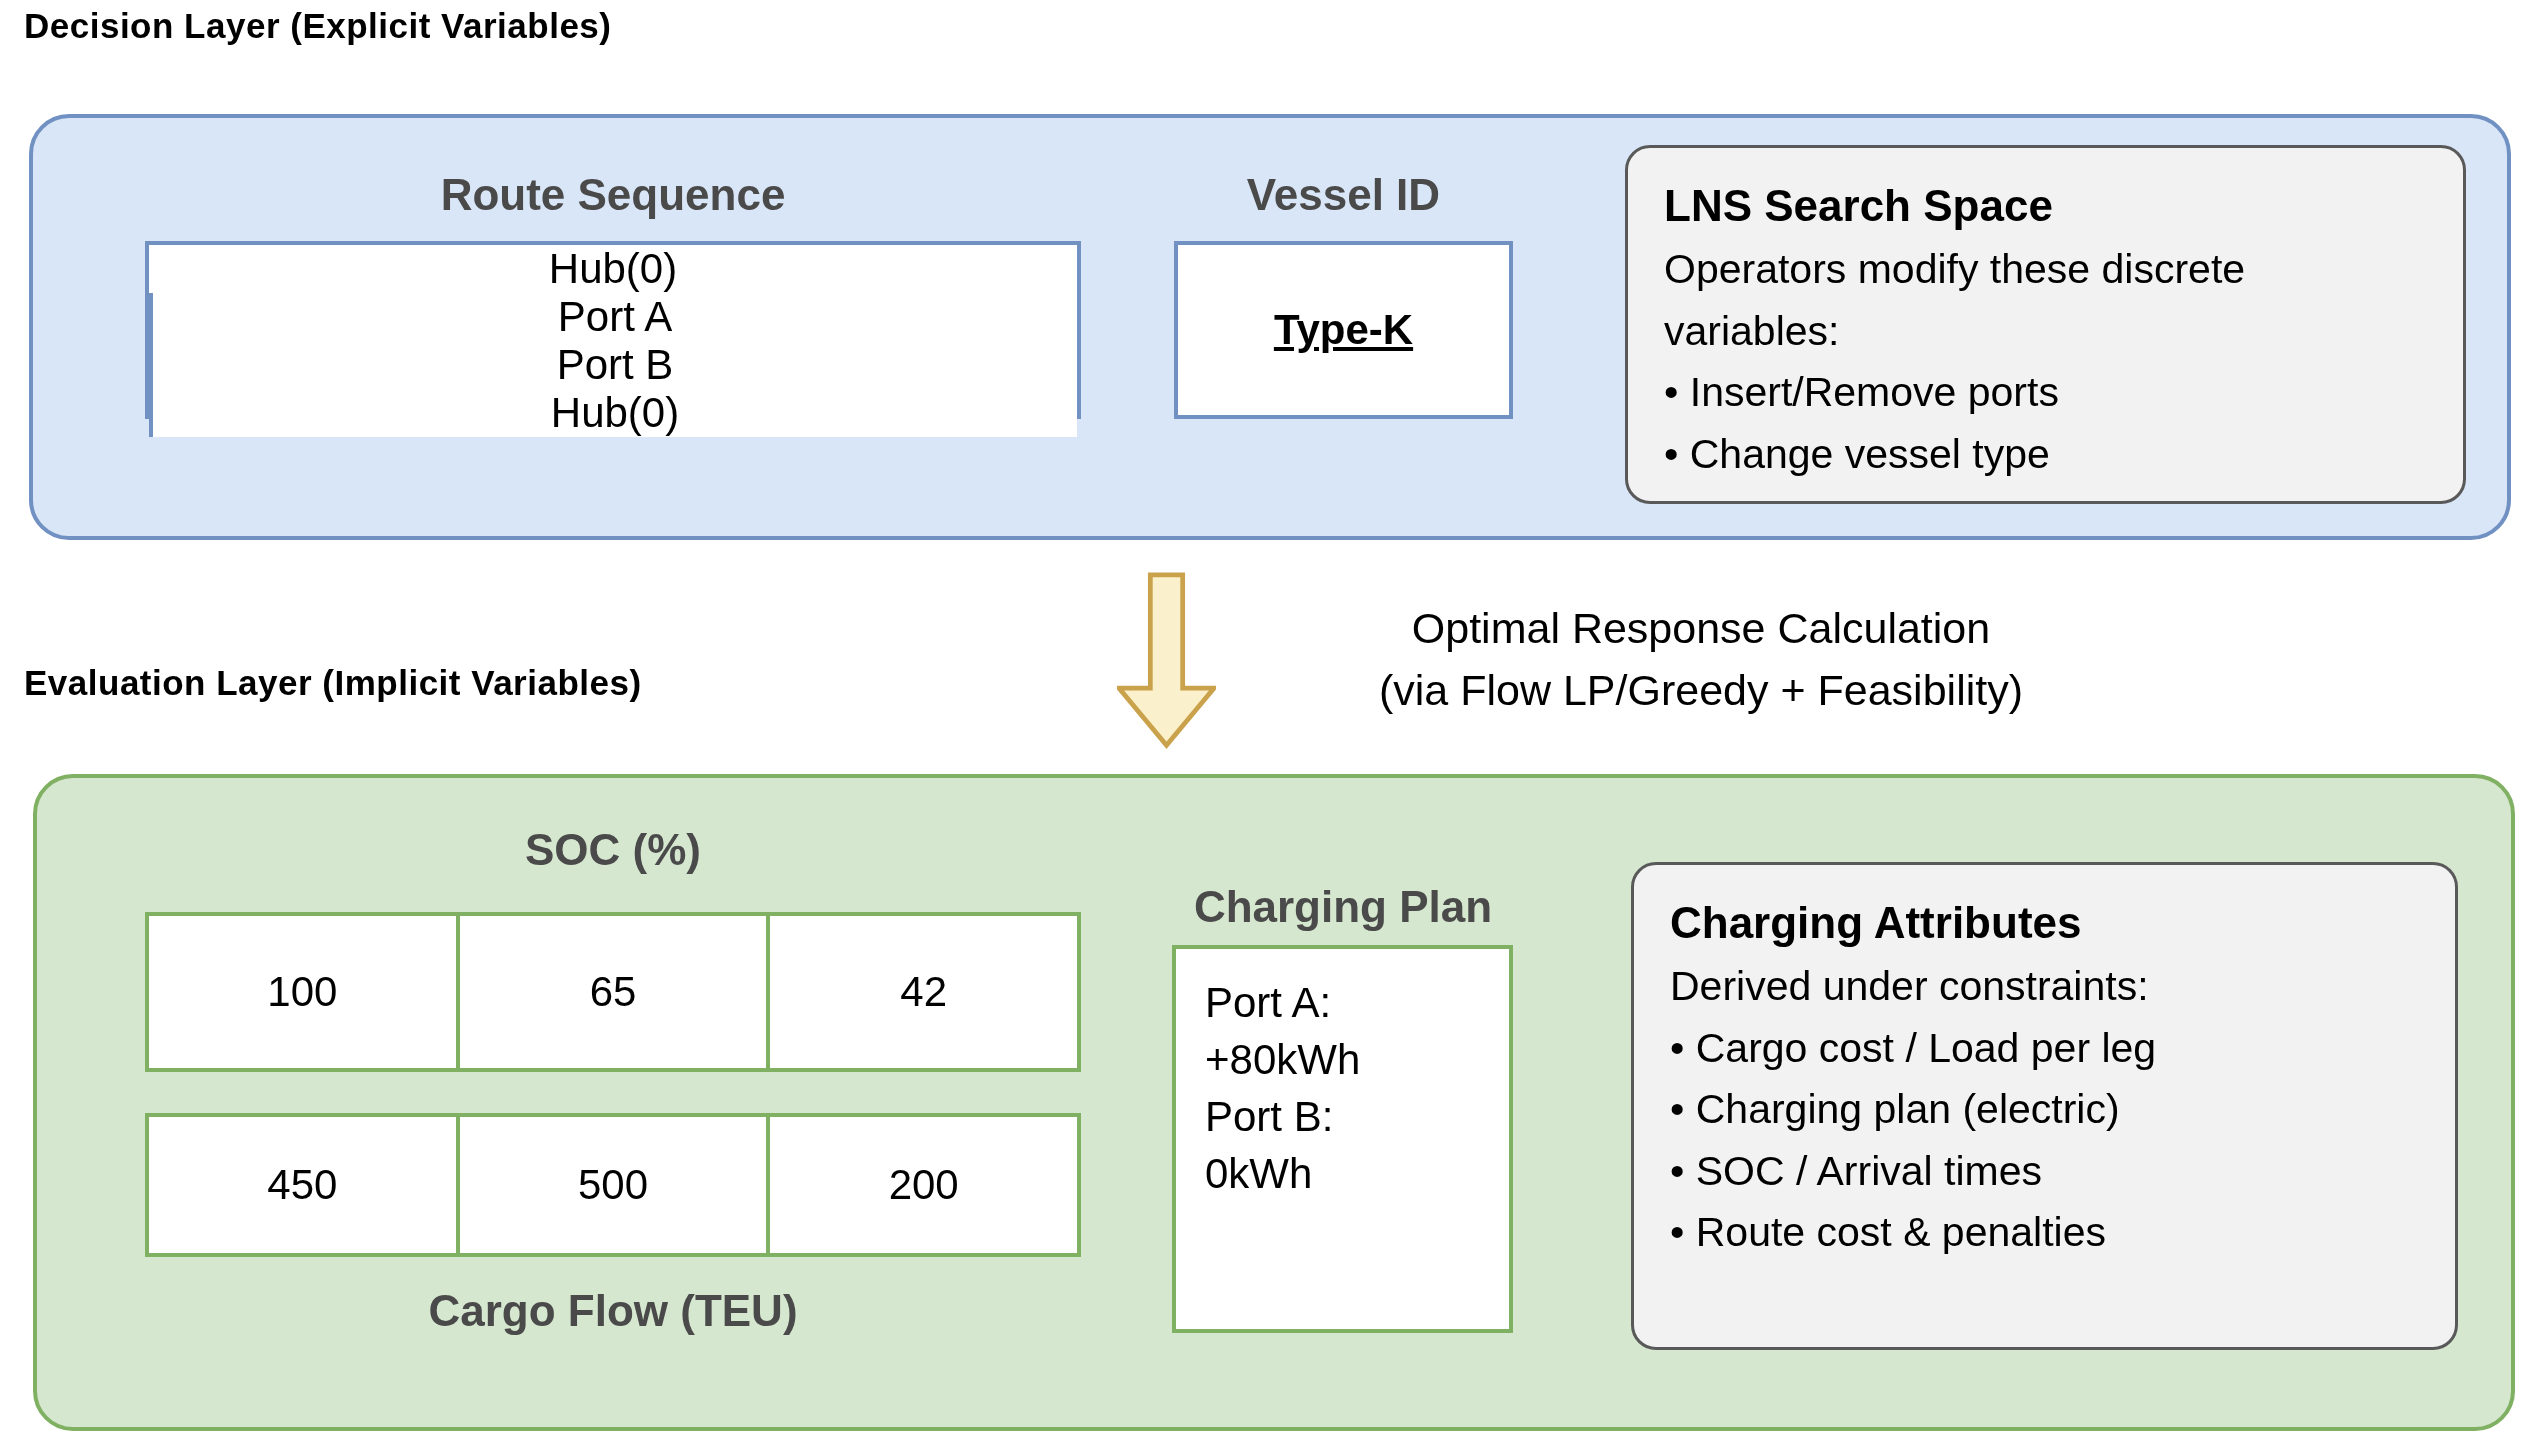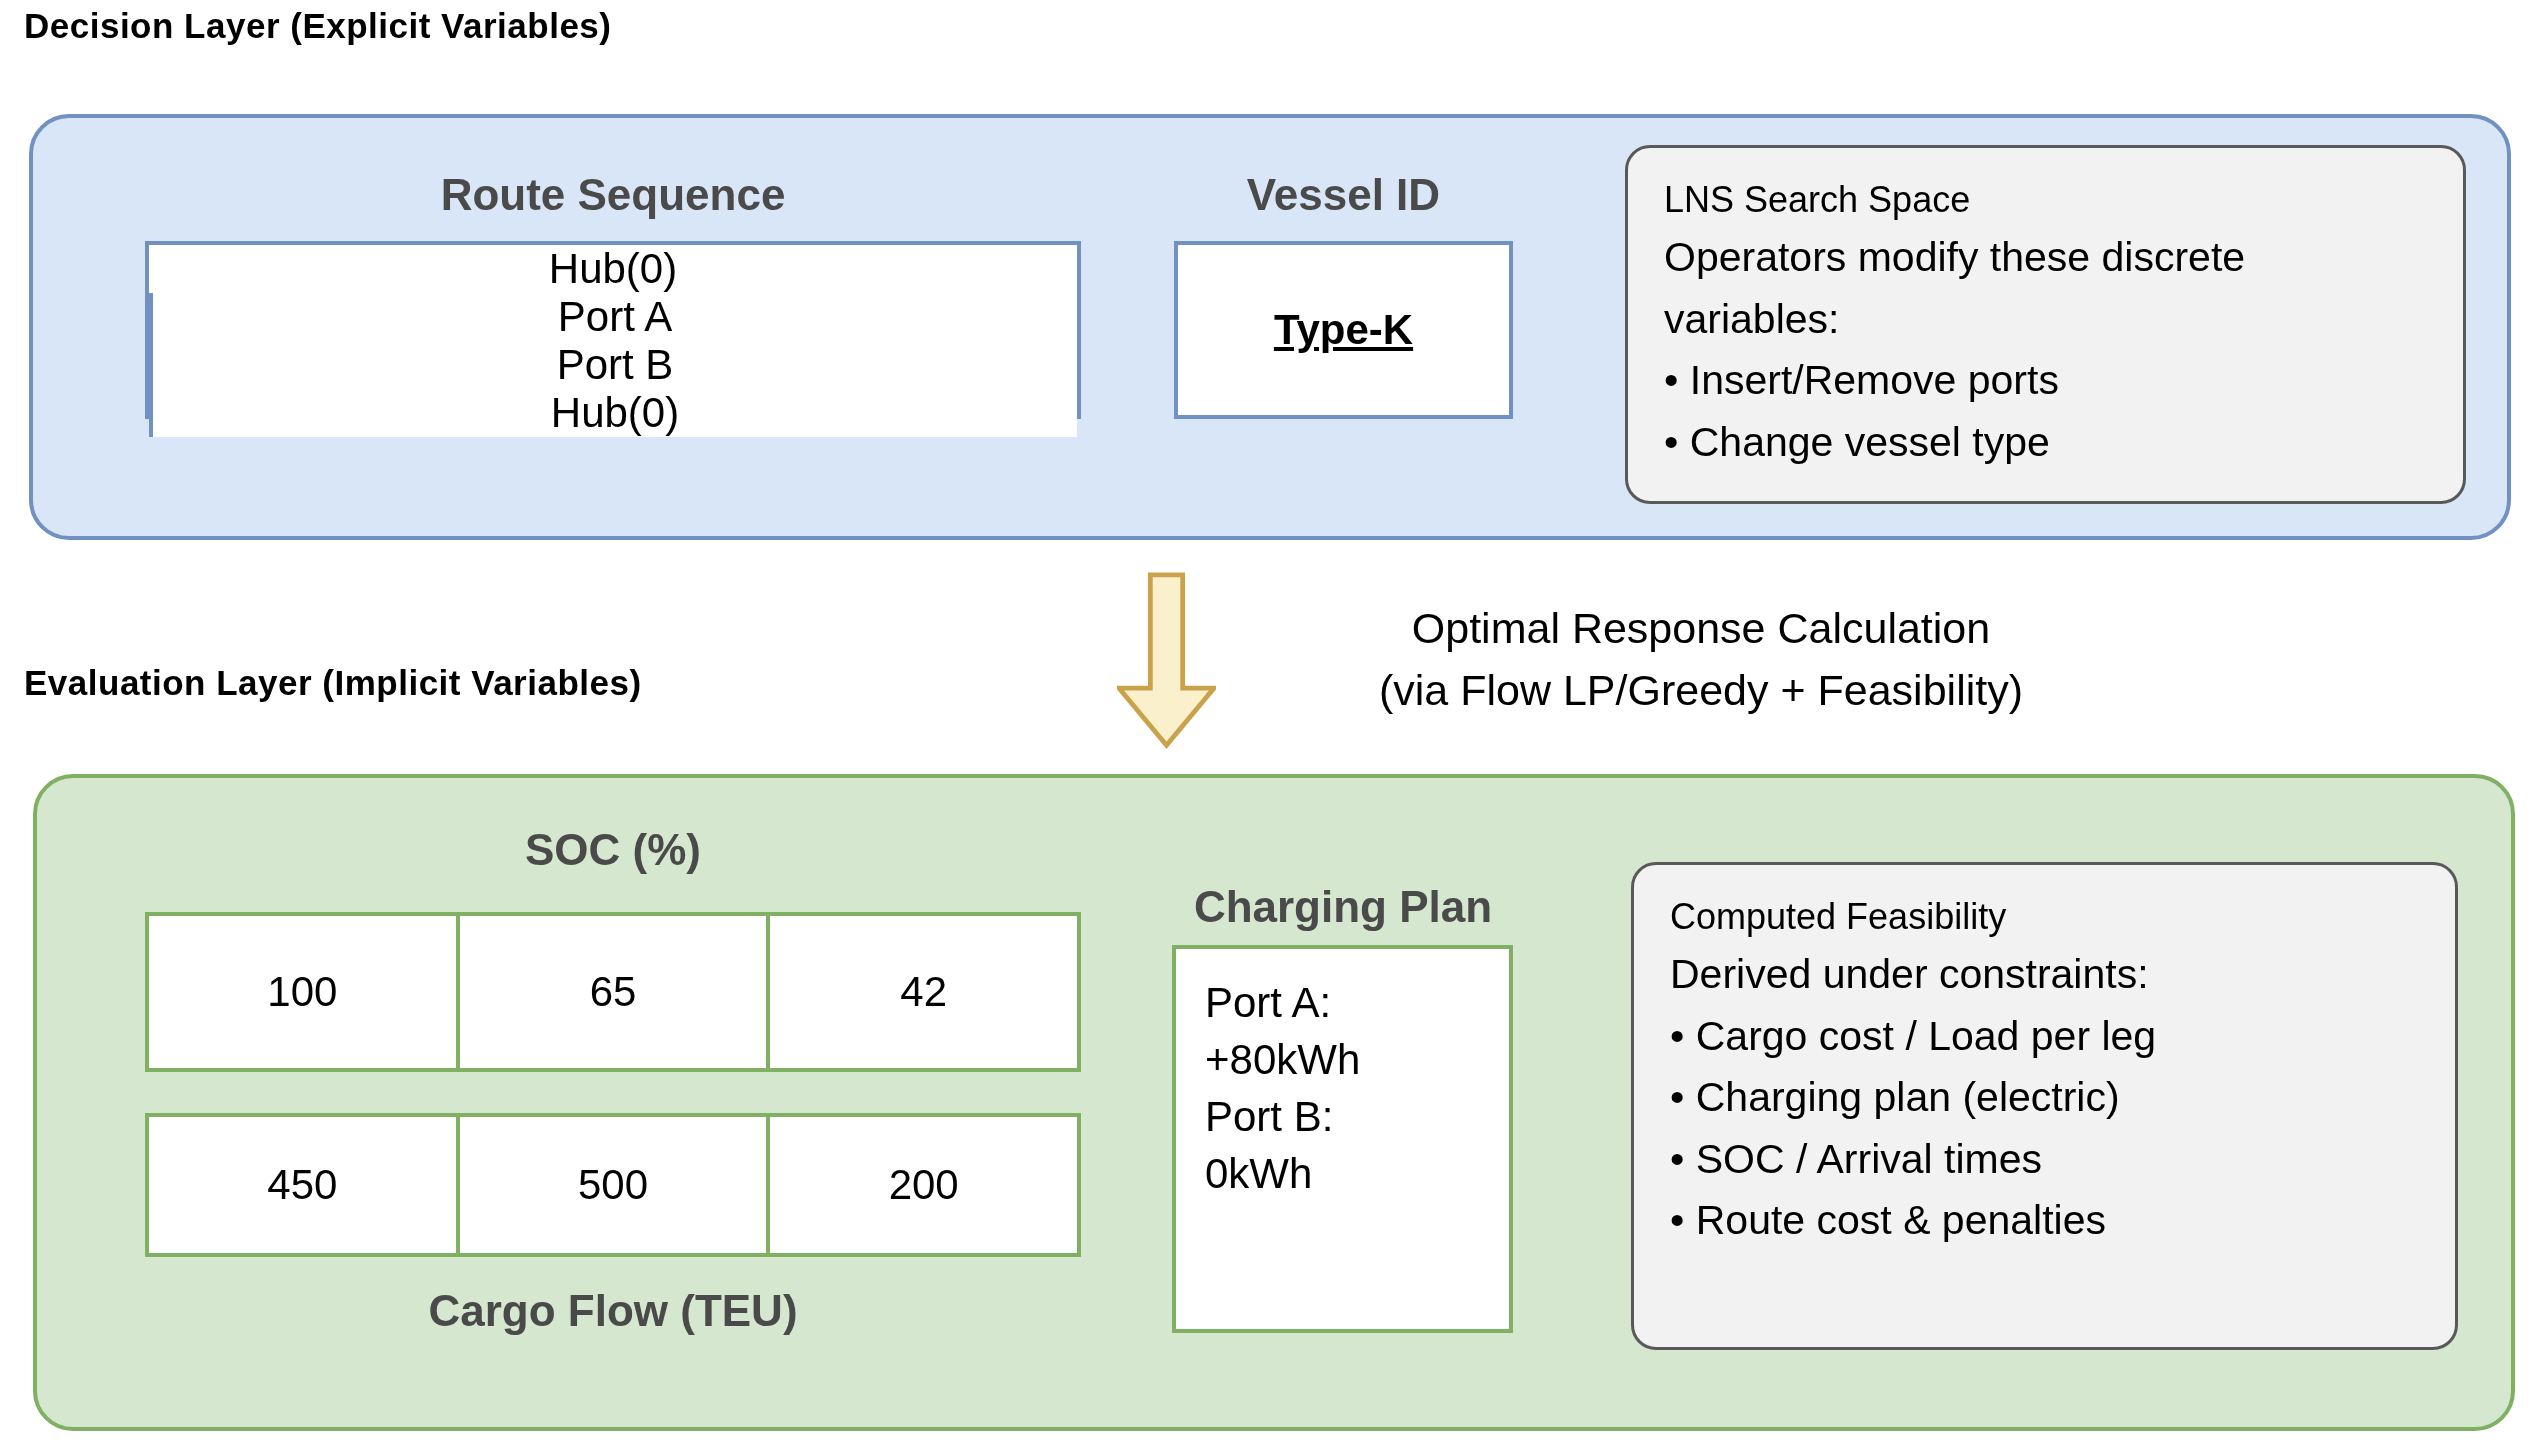--- a/index.html
+++ b/index.html
@@ -42,21 +42,21 @@
     display:flex;align-items:center;justify-content:center;
     font-size:42px;color:#000;text-decoration:underline;
   }
   .valuebox.blue-border{border:4.8px solid #7191c3;}
   .valuebox.bold{font-weight:bold;}
   .note{
     box-sizing:border-box;background:#f2f2f3;border:3.8px solid #595959;
     border-radius:25px;padding:25px 36px;font-size:41px;line-height:1.5;
     color:#000;
   }
-  .note .note-title{font-weight:normal;font-size:36px;}
+  .note .note-title{font-weight:bold;font-size:44px;}
   .textbox{
     box-sizing:border-box;background:#ffffff;border:4.8px solid #80b163;
     padding:25px 29px;font-size:42px;line-height:1.36;color:#000;
   }
   .caption{
     font-size:43px;line-height:1.45;color:#000;text-align:center;
   }
 </style>
 </head>
 <body>
@@ -114,21 +114,21 @@
 
   <div class="abs group-label" style="left:1143px;top:882px;width:400px;">Charging Plan</div>
   <div class="abs textbox" style="left:1172px;top:945px;width:341px;height:388px;">
     <div>Port A:</div>
     <div>+80kWh</div>
     <div>Port B:</div>
     <div>0kWh</div>
   </div>
 
   <div class="abs note" style="left:1631px;top:862px;width:827px;height:488px;">
-    <div class="note-title">Computed Feasibility</div>
+    <div class="note-title">Charging Attributes</div>
     <div>Derived under constraints:</div>
     <div>• Cargo cost / Load per leg</div>
     <div>• Charging plan (electric)</div>
     <div>• SOC / Arrival times</div>
     <div>• Route cost &amp; penalties</div>
   </div>
 
 </div>
 
 

